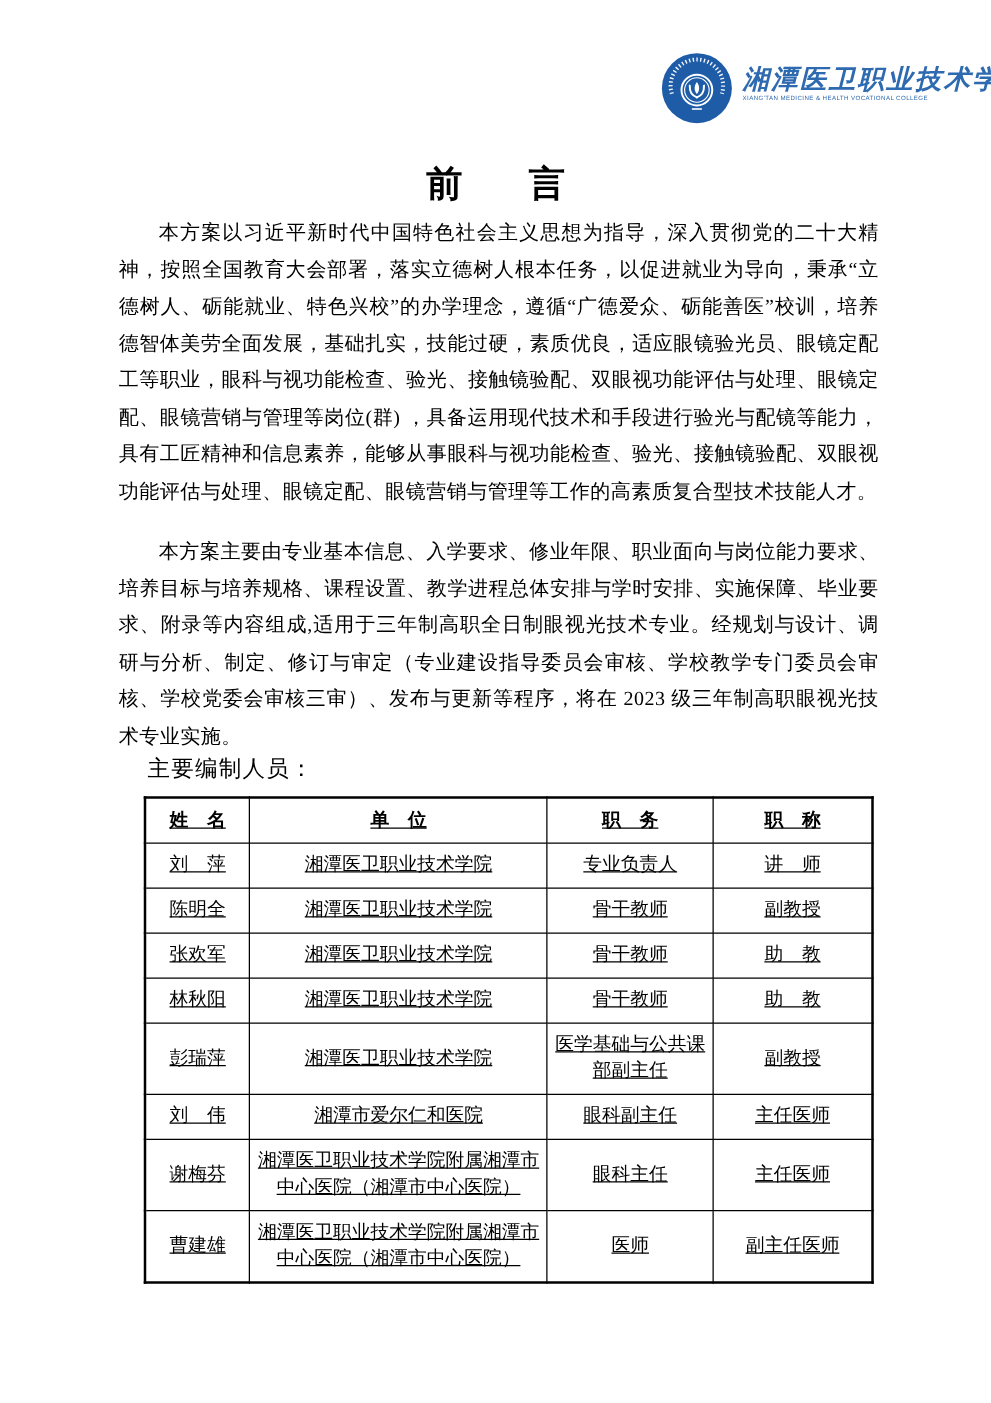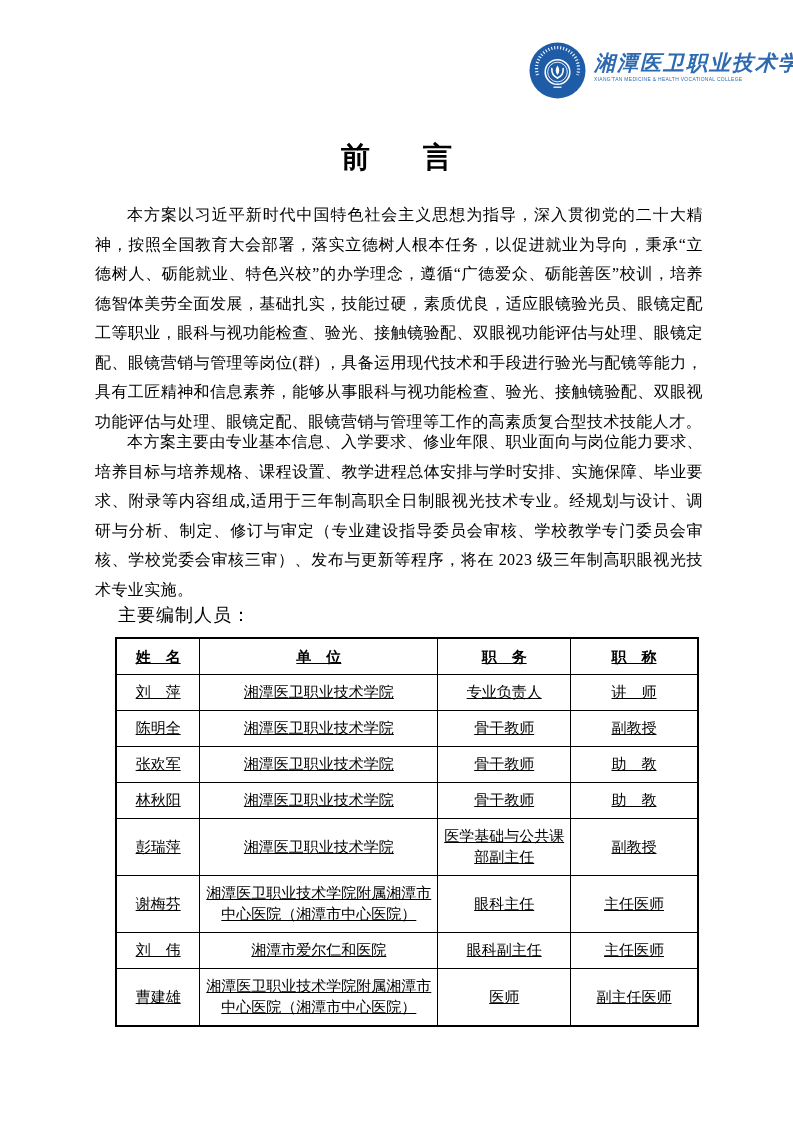--- a/index.html
+++ b/index.html
@@ -23,34 +23,34 @@
   }
   .logo-en{
     font-family:"Liberation Sans","DejaVu Sans",sans-serif;
     font-size:6px;letter-spacing:0.4px;color:#2e6ab0;
     transform:scale(0.82);transform-origin:left top;
     white-space:nowrap;margin-top:2px;
   }
 
   
   .doc-title{
-    position:absolute;top:138px;left:0;width:100%;
+    position:absolute;top:128px;left:0;width:100%;
     margin:0;text-align:center;
     font-family:"Liberation Sans","DejaVu Sans",sans-serif;
     font-weight:bold;font-size:29px;letter-spacing:12px;text-indent:12px;
     color:#000;
   }
 
   
   .para{
     position:absolute;left:95px;width:608px;margin:0;
     font-size:16px;line-height:29.5px;letter-spacing:0.4px;
     text-align:justify;text-indent:2em;
   }
-  .para-1{top:172px;margin-top:28px;}
+  .para-1{top:172px;}
   .para-2{top:427px;}
 
   
   .personnel-label{
     position:absolute;top:603px;left:118px;
     font-family:"Liberation Sans","DejaVu Sans",sans-serif;
     font-size:18px;letter-spacing:1px;text-align:right;
   }
 
   
@@ -154,29 +154,29 @@
         <td>骨干教师</td>
         <td>助　教</td>
       </tr>
       <tr>
         <td>彭瑞萍</td>
         <td>湘潭医卫职业技术学院</td>
         <td>医学基础与公共课部副主任</td>
         <td>副教授</td>
       </tr>
       <tr>
+        <td>刘　伟</td>
+        <td>湘潭市爱尔仁和医院</td>
+        <td>眼科副主任</td>
+        <td>主任医师</td>
+      </tr>
+      <tr>
         <td>谢梅芬</td>
         <td>湘潭医卫职业技术学院附属湘潭市中心医院（湘潭市中心医院）</td>
         <td>眼科主任</td>
-        <td>主任医师</td>
-      </tr>
-      <tr>
-        <td>刘　伟</td>
-        <td>湘潭市爱尔仁和医院</td>
-        <td>眼科副主任</td>
         <td>主任医师</td>
       </tr>
       <tr>
         <td>曹建雄</td>
         <td>湘潭医卫职业技术学院附属湘潭市中心医院（湘潭市中心医院）</td>
         <td>医师</td>
         <td>副主任医师</td>
       </tr>
     </tbody>
   </table>

